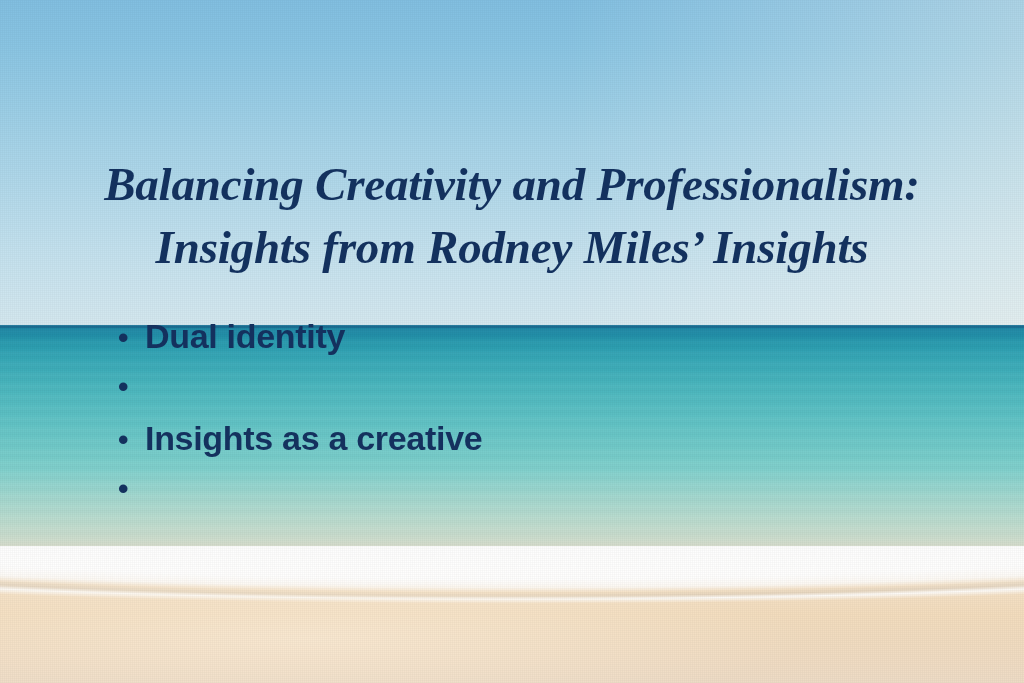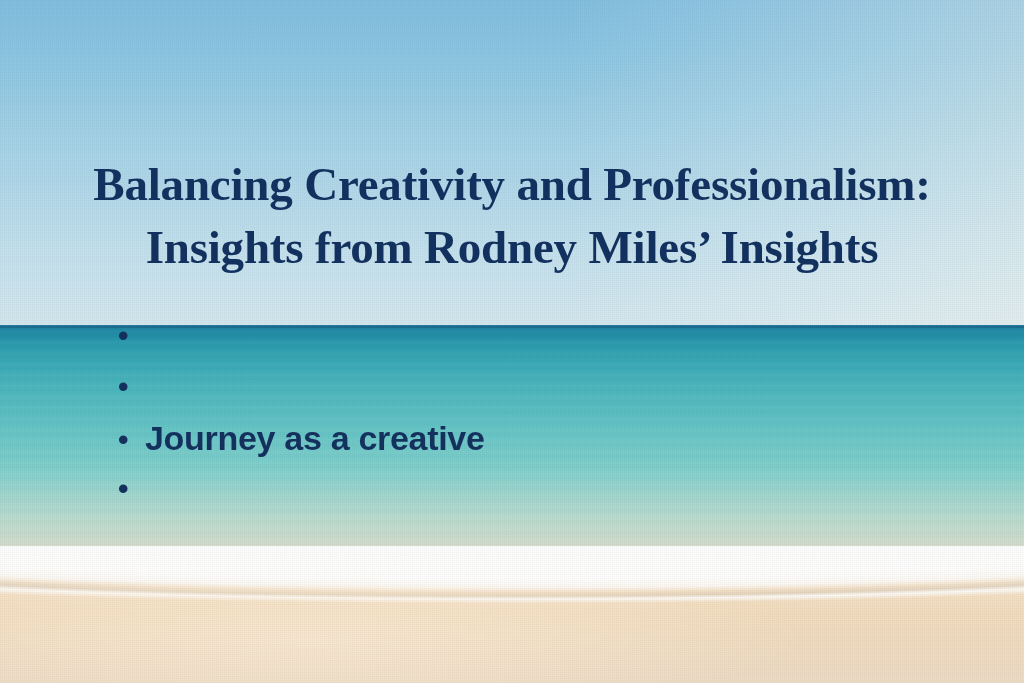--- a/index.html
+++ b/index.html
@@ -187,20 +187,21 @@
     font-family: "Liberation Serif", "DejaVu Serif", serif;
     font-weight: 700;
     font-size: 47px;
     line-height: 63px;
     letter-spacing: -0.2px;
     color: #13315e;
   }
   .slide-title .title-line {
     display: block;
     white-space: nowrap;
+    font-style: italic;
   }
 
   .bullet-list {
     position: absolute;
     top: 316px;
     left: 118px;
     margin: 0;
     padding: 0;
     list-style: none;
   }
@@ -249,27 +250,28 @@
   <div class="content">
 
     <h1 class="slide-title">
       <span class="title-line">Balancing Creativity and Professionalism:</span>
       <span class="title-line">Insights from Rodney Miles’ Insights</span>
     </h1>
 
     <ul class="bullet-list">
       <li class="bullet-item">
         <span class="bullet-marker">•</span>
-      </li>
-      <li class="bullet-item">
-        <span class="bullet-marker">•</span>
-      </li>
-      <li class="bullet-item">
-        <span class="bullet-marker">•</span>
-        <span class="bullet-text">Journey as a creative</span>
+        <span class="bullet-text">Dual identity</span>
+      </li>
+      <li class="bullet-item">
+        <span class="bullet-marker">•</span>
+      </li>
+      <li class="bullet-item">
+        <span class="bullet-marker">•</span>
+        <span class="bullet-text">Insights as a creative</span>
       </li>
       <li class="bullet-item">
         <span class="bullet-marker">•</span>
       </li>
     </ul>
 
   </div>
 </div>
 
 </body></html>

